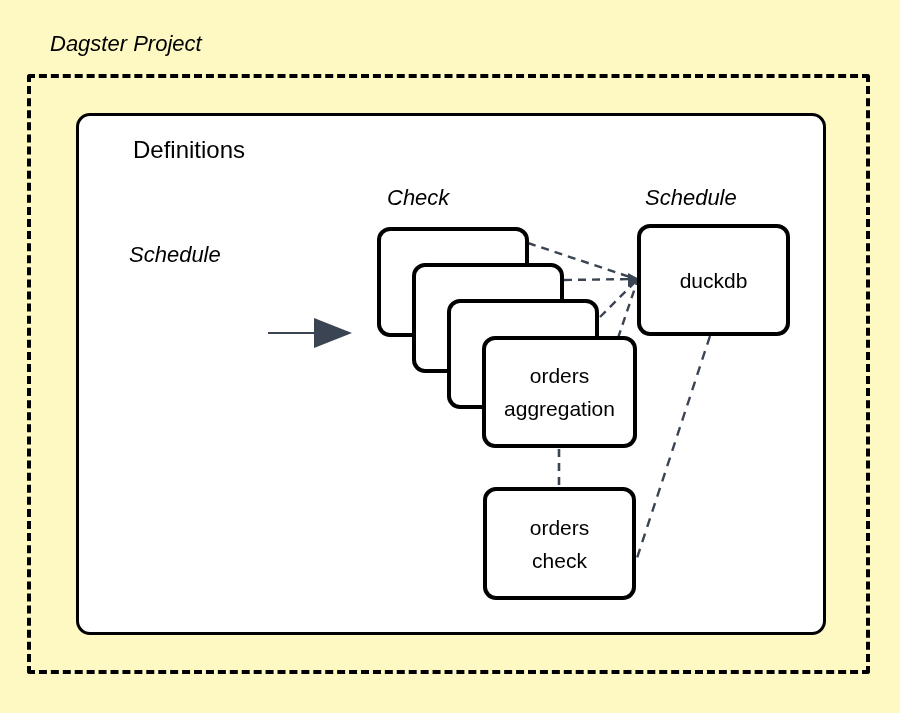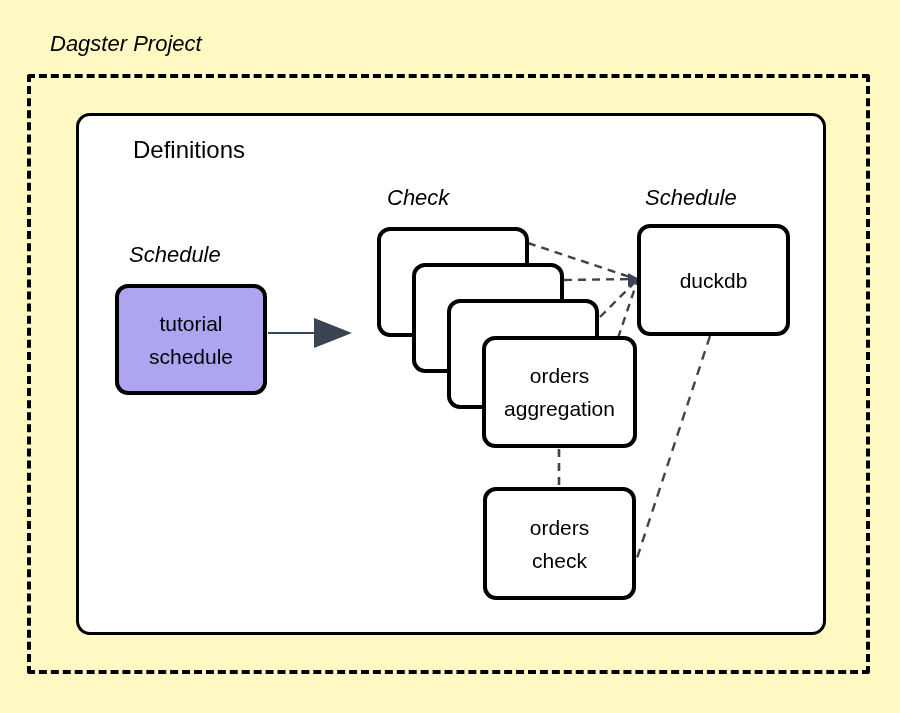--- a/index.html
+++ b/index.html
@@ -140,16 +140,14 @@
   <div class="node" id="asset-card-3" style="background: rgb(255, 255, 255); border-color: rgb(0, 0, 0);"></div>
 
   <div class="node" id="resource-node" style="background: rgb(255, 255, 255); border-color: rgb(0, 0, 0);">duckdb</div>
 
   <div class="node" id="asset-card-4" style="background: rgb(255, 255, 255); border-color: rgb(0, 0, 0);">orders
 aggregation</div>
 
   <div class="node" id="assetcheck-node" style="background: rgb(255, 255, 255); border-color: rgb(0, 0, 0);">orders
 check</div>
 
-  <div class="node" id="schedule-node" style="background: rgb(173, 165, 240); border-color: rgb(0, 0, 0);">tutorial
-schedule</div>
 
 </div>
 
 </body></html>

